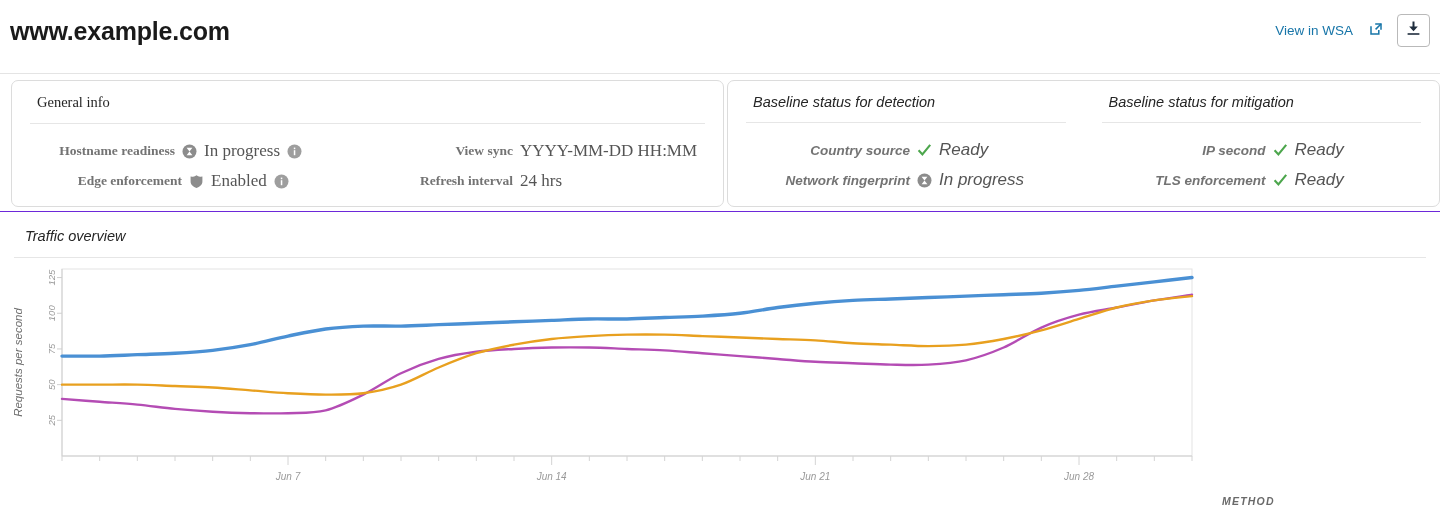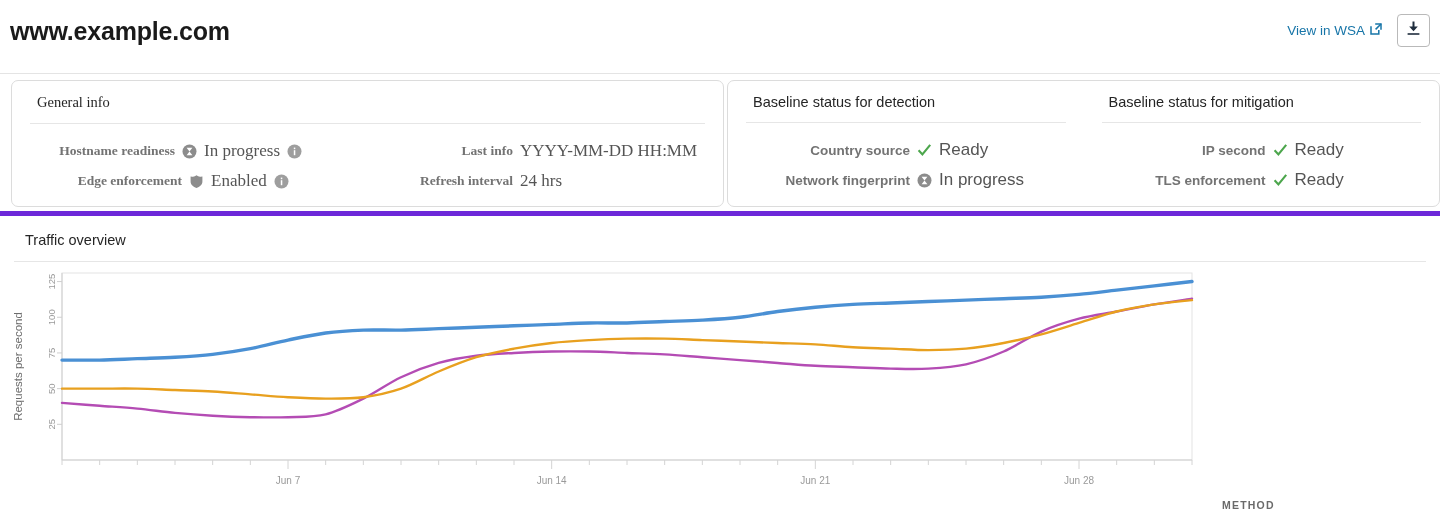--- a/index.html
+++ b/index.html
@@ -26,21 +26,21 @@
     color: #1a1a1a;
   }
   .header-actions {
     position: absolute;
     right: 10px; top: 14px;
     display: flex;
     align-items: center;
     gap: 14px;
   }
   .view-link {
-    display: flex; align-items: center; gap: 4px;
+    display: flex; align-items: center; gap: 16px;
     font-size: 13.5px;
     color: #1775a8;
     text-decoration: none;
     cursor: pointer;
   }
   .ext-icon { display: block; }
   .dl-button {
     width: 33px; height: 33px;
     border: 1px solid #b9b9b9;
     border-radius: 4px;
@@ -57,21 +57,21 @@
   }
   .card {
     position: absolute;
     top: 6px;
     height: 127px;
     border: 1px solid #dcdcdc;
     border-radius: 7px;
     background: #fff;
   }
   #card-general { left: 11px;   width: 713px; font-family: Liberation Serif, serif; }
-  #card-baseline { left: 727px; width: 713px; }
+  #card-baseline { left: 727px; width: 713px; font-style: italic; }
 
   .card-title {
     font-size: 14.5px;
     color: #252525;
     padding: 13px 0 0 25px;
   }
   .card-rule {
     height: 1px;
     background: #e6e6e6;
     margin: 12px 18px 0 18px;
@@ -113,21 +113,22 @@
 
   .split-title { display: flex; }
   .split-title > div { width: 356px; }
   .split-rule { display: flex; }
   .split-rule > div { width: 356px; }
 
   
   .chart-panel {
     position: relative;
     height: 300px;
-    border-top: 5px solid #6d28d9;
+    border-top: 1px solid #6d28d9;
+    font-style: italic;
   }
   .chart-title {
     font-size: 14.5px;
     color: #252525;
     padding: 16px 0 0 25px;
   }
   .chart-rule {
     height: 1px; background: #e6e6e6;
     margin: 13px 14px 0 14px;
   }
@@ -219,21 +220,21 @@
               <circle cx="7.5" cy="7.5" r="7" fill="#9e9e9e"></circle>
               <rect x="6.8" y="6.2" width="1.5" height="5" fill="#fff"></rect>
               <rect x="6.8" y="3.6" width="1.5" height="1.6" fill="#fff"></rect>
             </svg>
           </span>
         </div>
       </div>
 
       <div class="col" id="gen-right">
         <div class="kv">
-          <span class="k">Last info</span>
+          <span class="k">View sync</span>
           <span class="v">YYYY-MM-DD  HH:MM</span>
         </div>
         <div class="kv">
           <span class="k">Refresh interval</span>
           <span class="v">24 hrs</span>
         </div>
       </div>
 
     </div>
   </div>

